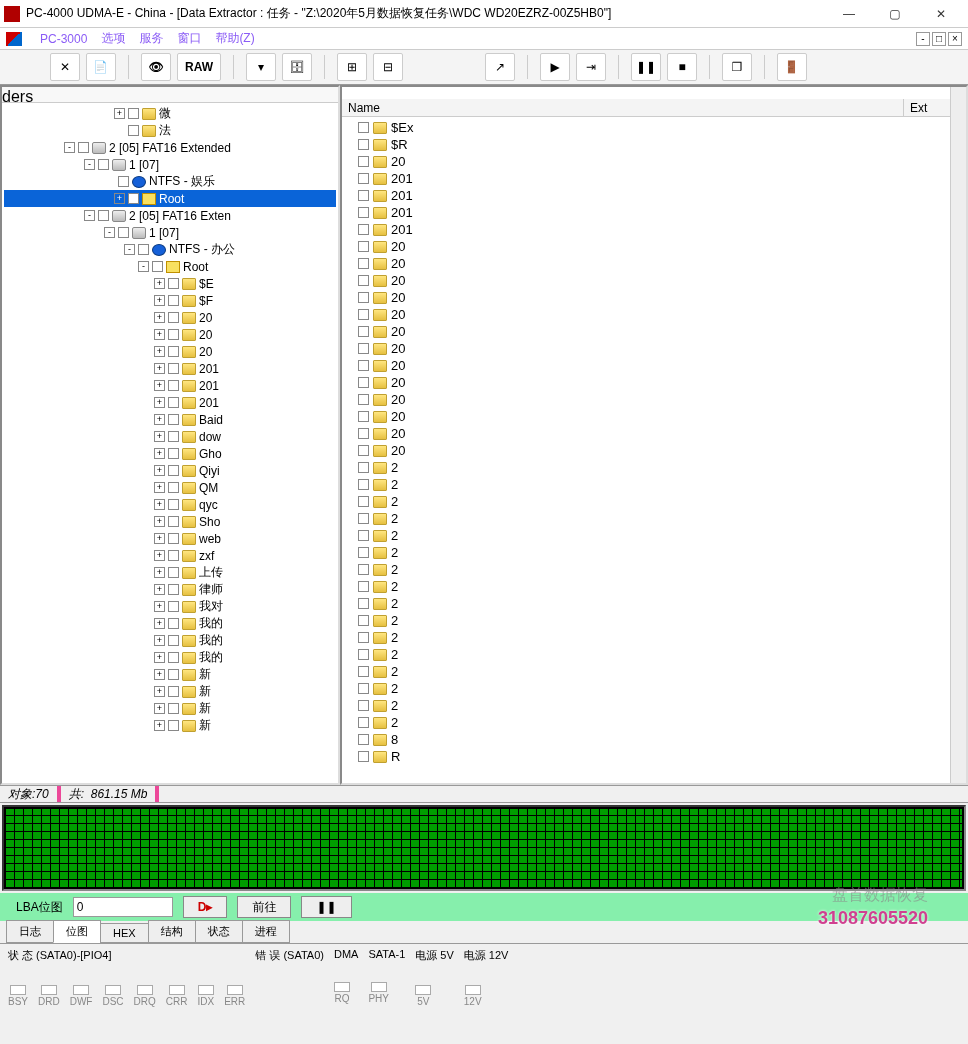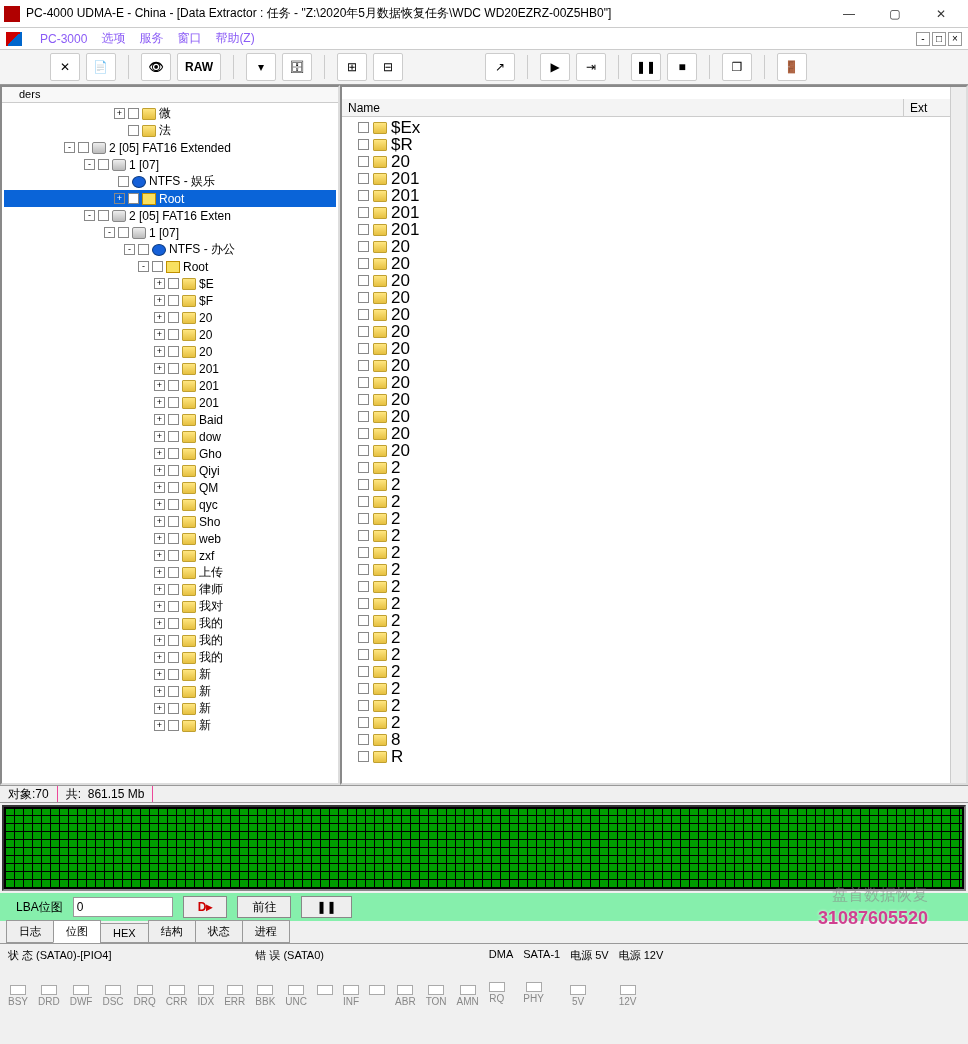--- a/index.html
+++ b/index.html
@@ -14,44 +14,44 @@
 .menu-item{color:#8b5cf6;cursor:pointer;}
 .menu-right{margin-left:auto;display:flex;gap:2px;}
 .menu-right span{width:14px;height:14px;font-size:10px;display:inline-flex;align-items:center;justify-content:center;border:1px solid #999;}
 .toolbar{height:35px;background:#f4f4f4;display:flex;align-items:center;padding:0 50px;gap:6px;border-bottom:1px solid #999;}
 .tb-btn{width:30px;height:28px;border:1px solid #ccc;background:#fff;display:flex;align-items:center;justify-content:center;border-radius:2px;}
 .tb-sep{width:1px;height:24px;background:#ccc;margin:0 6px;}
 .tb-raw{font-weight:bold;width:44px;}
 .side-btn{position:absolute;right:4px;top:89px;width:26px;height:28px;background:#fff3f0;border:1px solid #c99;display:flex;align-items:center;justify-content:center;}
 .main-area{display:flex;height:700px;background:#fff;}
 .tree-panel{width:340px;border:2px inset #ddd;background:#fff;overflow:auto;position:relative;}
-.tree-header{height:16px;border-bottom:1px solid #ccc;padding:1px 17px;font-size:11px;background:#f8f8f8;}
+.tree-header{height:16px;border-bottom:1px solid #ccc;padding:1px 0;font-size:16px;background:#f8f8f8;}
 .tree-body{padding:2px;}
 .tree-row{height:17px;display:flex;align-items:center;white-space:nowrap;font-size:12px;}
 .tree-row .indent{display:inline-block;}
 .tree-row .exp{width:11px;height:11px;border:1px solid #888;display:inline-flex;align-items:center;justify-content:center;font-size:9px;margin-right:3px;line-height:1;}
 .tree-row .chk{width:11px;height:11px;border:1px solid #888;margin-right:3px;background:#fff;}
 .tree-row .icon{width:14px;height:12px;margin-right:3px;display:inline-block;}
 .folder-icon{background:linear-gradient(#ffe680,#e6c040);border:1px solid #c0a030;border-radius:1px;}
 .drive-icon{background:linear-gradient(#eee,#bbb);border:1px solid #888;border-radius:2px;}
 .info-icon{background:#1560d8;border-radius:50%;border:1px solid #0a3a80;}
 .r-icon{background:#f8e060;border:1px solid #c09000;}
 .tree-row.sel{background:#0a64d8;color:#fff;}
 .file-panel{flex:1;border:2px inset #ddd;background:#fff;overflow:auto;}
 .file-header{height:18px;display:flex;background:#f4f4f4;border-bottom:1px solid #ccc;font-size:11px;margin-top:12px;}
 .col-name{flex:1;padding:2px 6px;border-right:1px solid #ccc;}
 .col-ext{width:62px;padding:2px 6px;}
 .file-body{padding:2px;}
 .file-row{height:17px;display:flex;align-items:center;padding-left:14px;}
 .file-row .chk{width:11px;height:11px;border:1px solid #888;margin-right:4px;background:#fff;}
 .file-row .icon{width:14px;height:12px;margin-right:4px;}
-.file-row .txt{font-size:17px;}
+.file-row .txt{font-size:13px;}
 .scrollbar-v{position:absolute;right:0;top:0;bottom:0;width:16px;background:#eee;border-left:1px solid #ccc;}
 .status-counts{height:18px;display:flex;background:#f0f0f0;border-top:1px solid #999;border-bottom:1px solid #999;font-size:11px;}
-.status-counts div{padding:0 8px;border-right:1px solid #ec4899;}
+.status-counts div{padding:0 8px;border-right:4px solid #ec4899;font-style:italic;}
 .bitmap{height:86px;background:#000;border:2px inset #888;padding:2px;position:relative;margin:2px;}
 .bitmap-grid{background:repeating-linear-gradient(90deg,#00c800 0 8px,#000 8px 9px),repeating-linear-gradient(0deg,#00c800 0 7px,#000 7px 8px);background-blend-mode:multiply;width:100%;height:100%;}
 .lba-row{height:28px;display:flex;align-items:center;padding:4px 16px;gap:10px;background:#86efac;}
 .lba-row input[type=text]{width:100px;height:20px;border:1px solid #999;padding:0 3px;}
 .lba-btn{height:22px;padding:0 14px;border:1px solid #888;background:#eee;}
 .tabs-row{height:22px;display:flex;align-items:flex-end;padding:0 6px;gap:0;background:#f0f0f0;}
 .tab{padding:3px 12px;border:1px solid #999;background:#eee;font-size:11px;margin-right:-1px;}
 .tab.active{background:#fff;border-bottom:1px solid #fff;}
 .footer-status{display:flex;gap:10px;padding:4px 8px;background:#f0f0f0;border-top:1px solid #999;}
 .status-group{display:flex;flex-direction:column;}
@@ -619,34 +619,20 @@
         <div class="led"><div class="led-box"></div>DWF</div>
         <div class="led"><div class="led-box"></div>DSC</div>
         <div class="led"><div class="led-box"></div>DRQ</div>
         <div class="led"><div class="led-box"></div>CRR</div>
         <div class="led"><div class="led-box"></div>IDX</div>
         <div class="led"><div class="led-box"></div>ERR</div>
       </div>
     </div>
     <div class="status-group">
       <div class="status-group-title">错 误 (SATA0)</div>
-      <div class="led-row">
-        <div class="led"><div class="led-box"></div>BBK</div>
-        <div class="led"><div class="led-box"></div>UNC</div>
-        <div class="led">
-          <div class="led-box"></div>
-        </div>
-        <div class="led"><div class="led-box"></div>INF</div>
-        <div class="led">
-          <div class="led-box"></div>
-        </div>
-        <div class="led"><div class="led-box"></div>ABR</div>
-        <div class="led"><div class="led-box"></div>TON</div>
-        <div class="led"><div class="led-box"></div>AMN</div>
-      </div>
     </div>
     <div class="status-group">
       <div class="status-group-title">DMA</div>
       <div class="led-row">
         <div class="led"><div class="led-box"></div>RQ</div>
       </div>
     </div>
     <div class="status-group">
       <div class="status-group-title">SATA-1</div>
       <div class="led-row">

